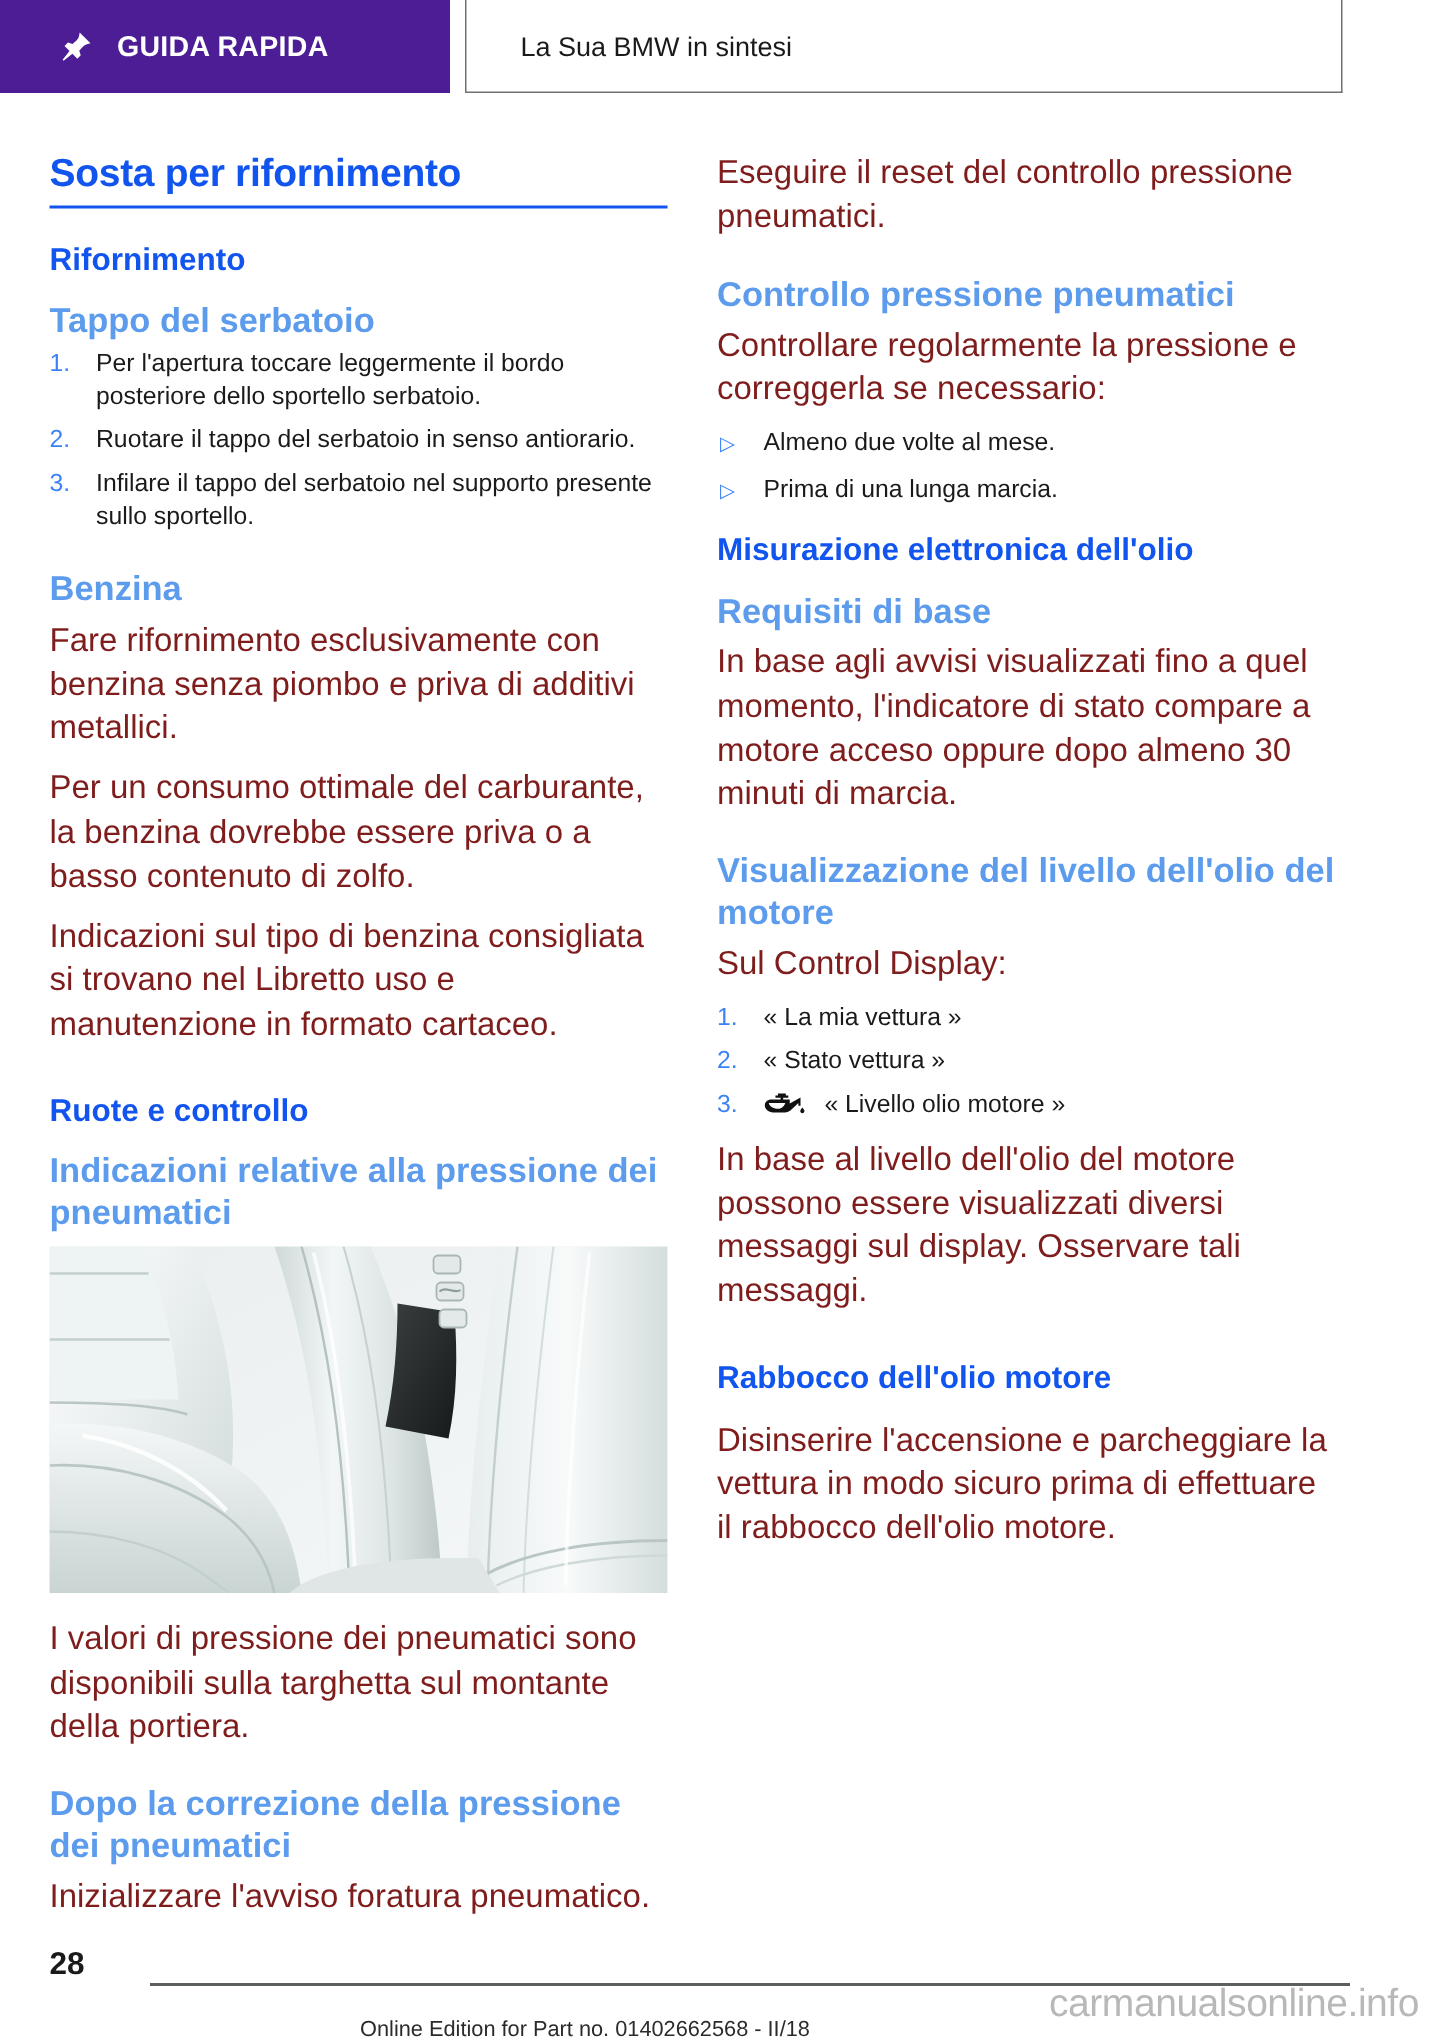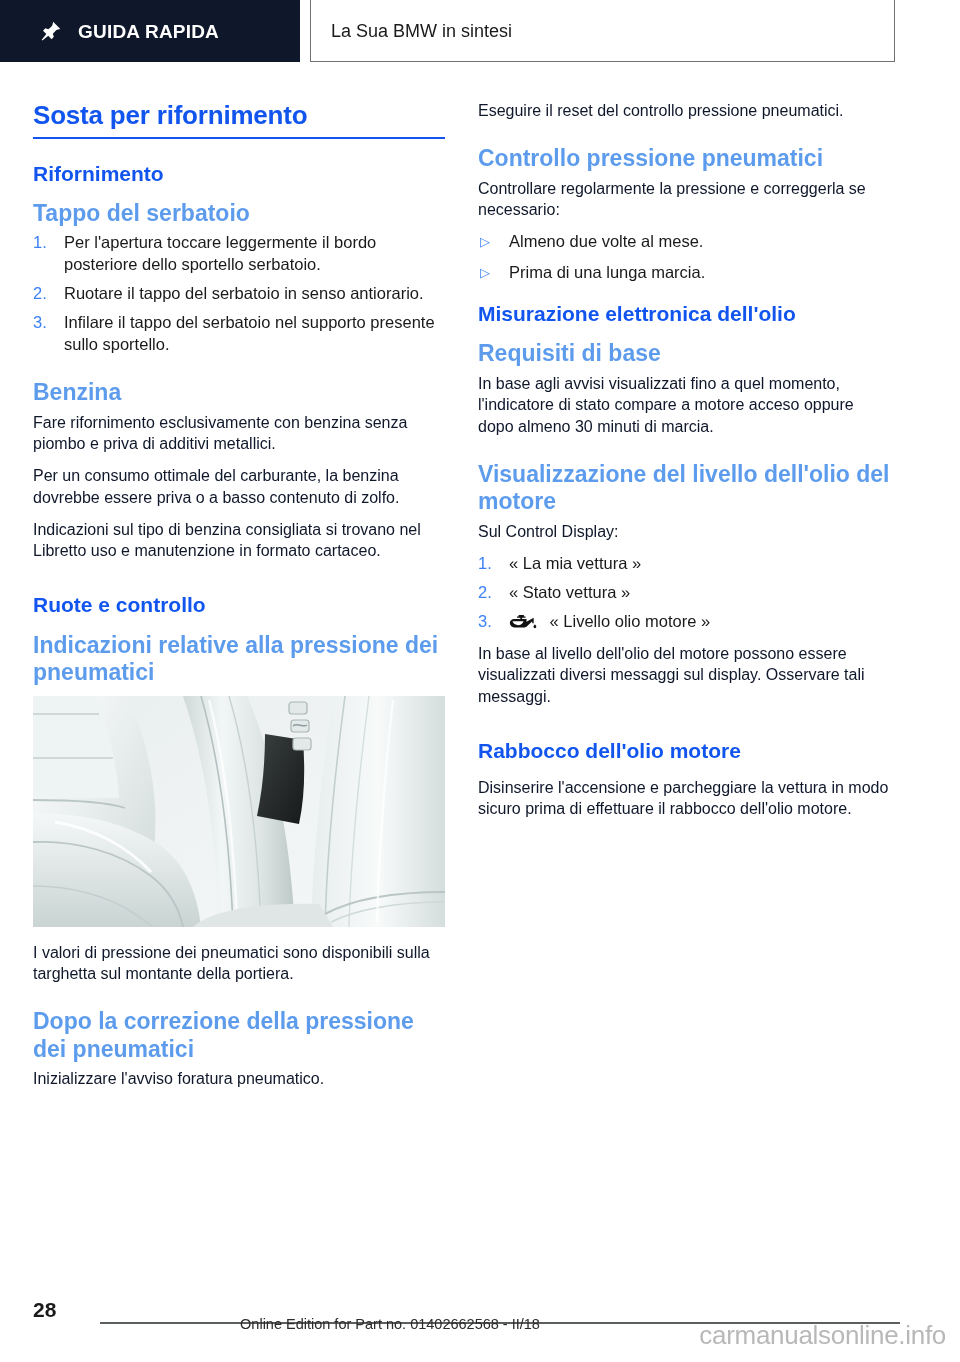--- a/index.html
+++ b/index.html
@@ -23,21 +23,21 @@
     left: 0;
     width: 960px;
     height: 66px;
   }
   .header-tab-dark {
     position: absolute;
     left: 0;
     top: 0;
     width: 300px;
     height: 62px;
-    background: #0f172a;
+    background: #4c1d95;
     display: flex;
     align-items: center;
     padding-left: 40px;
     box-sizing: border-box;
   }
   .pin-icon {
     width: 22px;
     height: 22px;
     margin-right: 16px;
     flex: 0 0 auto;
@@ -55,21 +55,21 @@
     left: 310px;
     top: 0;
     width: 585px;
     height: 62px;
     background: #ffffff;
     border: 1px solid #6f7273;
     border-top: none;
     box-sizing: border-box;
     display: flex;
     align-items: center;
-    padding-left: 20px;
+    padding-left: 36px;
   }
   .header-tab-light .label {
     color: #1a1a1a;
     font-size: 18px;
     line-height: 1;
   }
 
   
   .page {
     position: absolute;
@@ -109,24 +109,24 @@
     line-height: 1.2;
   }
   h3.h3 {
     color: #5d9cec;
     font-size: 23px;
     font-weight: bold;
     margin: 0 0 5px 0;
     line-height: 1.2;
   }
   p.body {
-    font-size: 16px;
+    font-size: 22px;
     line-height: 1.33;
     margin: 0 0 11px 0;
-    color: #0f172a;
+    color: #7f1d1d;
   }
   .spacer-lg { height: 20px; }
   .spacer-md { height: 13px; }
   .spacer-sm { height: 7px; }
 
   
   ol.numlist {
     list-style: none;
     margin: 0 0 10px 0;
     padding: 0;
@@ -206,21 +206,21 @@
     position: absolute;
     left: 100px;
     top: 42px;
     width: 800px;
     height: 2px;
     background: #5c5f60;
   }
   .footer-note {
     position: absolute;
     left: 0;
-    top: 36px;
+    top: 65px;
     width: 780px;
     text-align: center;
     font-size: 14.5px;
     color: #2b2b2b;
   }
   .watermark {
     position: absolute;
     right: 14px;
     top: 40px;
     font-size: 26px;

